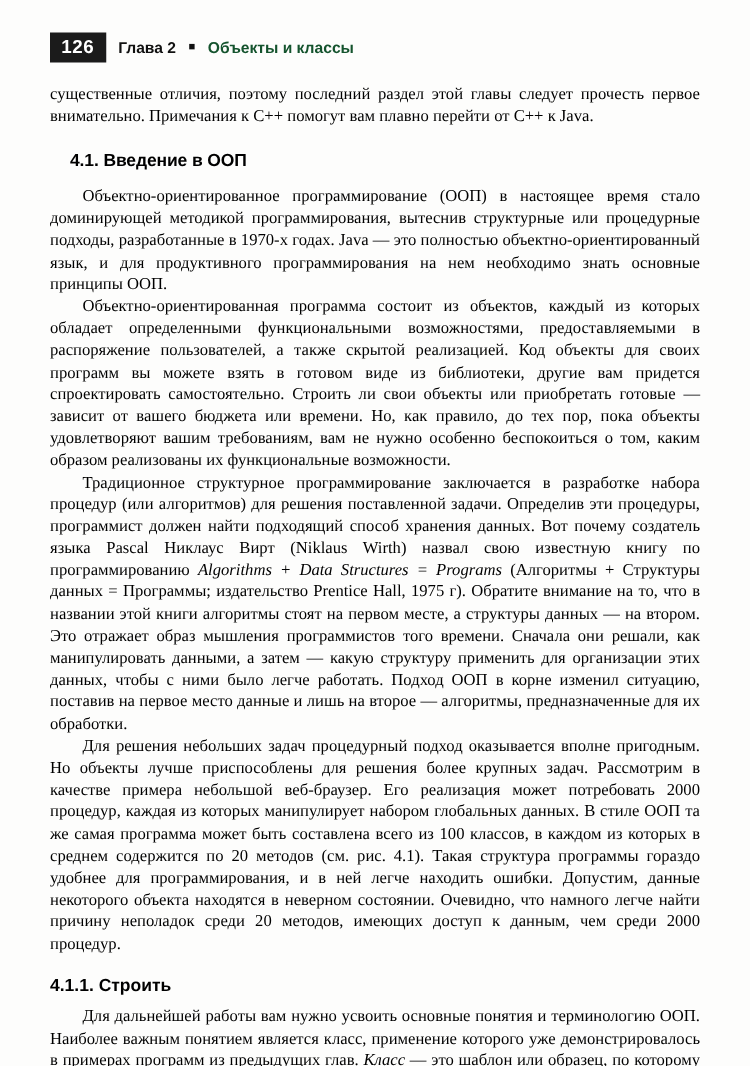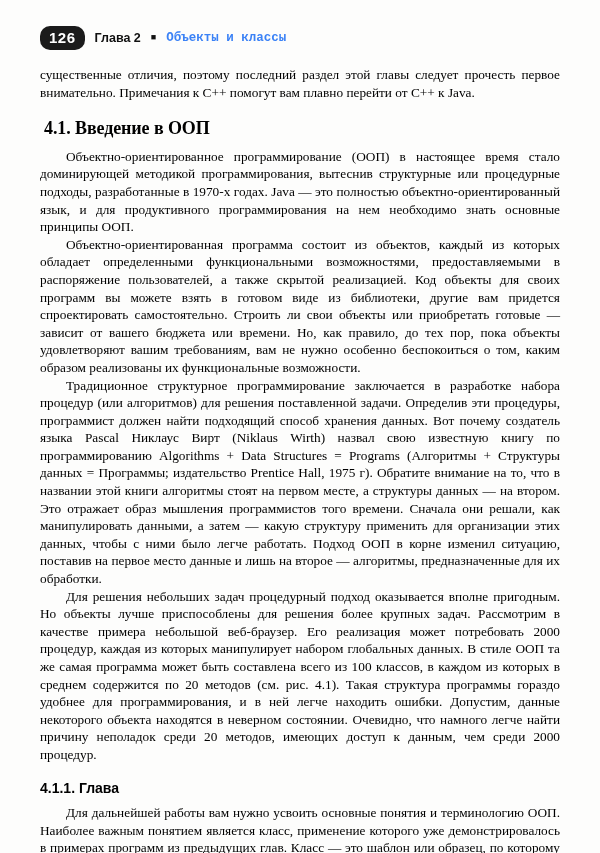--- a/index.html
+++ b/index.html
@@ -32,71 +32,71 @@
   }
   .page-number-box {
     background: #1b1b1b;
     color: #ffffff;
     font-family: "Liberation Sans", sans-serif;
     font-weight: bold;
     font-size: 15px;
     line-height: 24px;
     padding: 0 9px;
     letter-spacing: 0.5px;
-    border-radius: 10px;
   }
   .header-chapter {
     font-family: "Liberation Sans", sans-serif;
     font-weight: bold;
     font-size: 12.5px;
     color: #111111;
     white-space: nowrap;
   }
   .header-sep {
     font-family: "Liberation Sans", sans-serif;
     font-size: 9px;
     color: #111111;
     position: relative;
     top: -1px;
   }
   .header-title {
-    font-family: Liberation Mono, monospace;
+    font-family: Liberation Sans, sans-serif;
     font-weight: bold;
     font-size: 12.5px;
-    color: #3b82f6;
+    color: #14532d;
     white-space: nowrap;
   }
   
   .body {
     font-size: 13.3px;
     line-height: 17.6px;
     text-align: justify;
     text-justify: inter-word;
     hyphens: manual;
   }
   p {
     margin: 0;
   }
   p.indent {
     text-indent: 26px;
   }
   h2.section {
-    font-family: Liberation Serif, serif;
+    font-family: Liberation Sans, sans-serif;
     font-weight: bold;
-    font-size: 18px;
-    margin: 19px 0 10px 4px;
+    font-size: 14px;
+    margin: 19px 0 10px 16px;
     letter-spacing: -0.1px;
   }
   h3.subsection {
     font-family: "Liberation Sans", sans-serif;
     font-weight: bold;
     font-size: 14px;
     margin: 16px 0 7px 0;
   }
   .ital {
+    font-style: italic;
   }
 </style>
 </head>
 <body>
 
 <div class="page">
 
   <div class="header">
     <div class="page-number-box">126</div>
     <div class="header-chapter">Глава 2</div>
@@ -110,18 +110,18 @@
 
     <h2 class="section">4.1. Введение в ООП</h2>
 
     <p class="indent">Объектно-ориентированное программирование (ООП) в настоящее время стало доминирующей методикой программирования, вытеснив структурные или процедурные подходы, разработанные в 1970-х годах. Java — это полностью объектно-ориентированный язык, и для продуктивного программирования на нем необходимо знать основные принципы ООП.</p>
     <p class="indent">Объектно-ориентированная программа состоит из объектов, каждый из которых обладает определенными функциональными возможностями, предоставляемыми в распоряжение пользователей, а также скрытой реализацией. Код объекты для своих программ вы можете взять в готовом виде из библиотеки, другие вам придется спроектировать самостоятельно. Строить ли свои объекты или приобретать готовые — зависит от вашего бюджета или времени. Но, как правило, до тех пор, пока объекты удовлетворяют вашим требованиям, вам не нужно особенно беспокоиться о том, каким образом реализованы их функциональные возможности.</p>
 
     <p class="indent"><span>Традиционное структурное программирование заключается в разработке набора процедур (или алгоритмов) для решения поставленной задачи. Определив эти процедуры, программист должен найти подходящий способ хранения данных. Вот почему создатель языка Pascal Никлаус Вирт (Niklaus Wirth) назвал свою известную книгу по программированию </span><span class="ital">Algorithms + Data Structures = Programs</span><span> (Алгоритмы + Структуры данных = Программы; издательство Prentice Hall, 1975 г). Обратите внимание на то, что в названии этой книги алгоритмы стоят на первом месте, а структуры данных — на втором. Это отражает образ мышления программистов того времени. Сначала они решали, как манипулировать данными, а затем — какую структуру применить для организации этих данных, чтобы с ними было легче работать. Подход ООП в корне изменил ситуацию, поставив на первое место данные и лишь на второе — алгоритмы, предназначенные для их обработки.</span></p>
 
     <p class="indent">Для решения небольших задач процедурный подход оказывается вполне пригодным. Но объекты лучше приспособлены для решения более крупных задач. Рассмотрим в качестве примера небольшой веб-браузер. Его реализация может потребовать 2000 процедур, каждая из которых манипулирует набором глобальных данных. В стиле ООП та же самая программа может быть составлена всего из 100 классов, в каждом из которых в среднем содержится по 20 методов (см. рис. 4.1). Такая структура программы гораздо удобнее для программирования, и в ней легче находить ошибки. Допустим, данные некоторого объекта находятся в неверном состоянии. Очевидно, что намного легче найти причину неполадок среди 20 методов, имеющих доступ к данным, чем среди 2000 процедур.</p>
 
-    <h3 class="subsection">4.1.1. Глава</h3>
+    <h3 class="subsection">4.1.1. Строить</h3>
 
     <p class="indent"><span>Для дальнейшей работы вам нужно усвоить основные понятия и терминологию ООП. Наиболее важным понятием является класс, применение которого уже демонстрировалось в примерах программ из предыдущих глав. </span><span class="ital">Класс</span><span> — это шаблон или образец, по которому будет создан объект. Обычно класс сравнивают с формой для выпечки печенья, а объект — это само печенье. Конструируя объекта на основе некоторого класса называется получением </span></p>
 
   </div>
 </div>
 
 </body></html>

